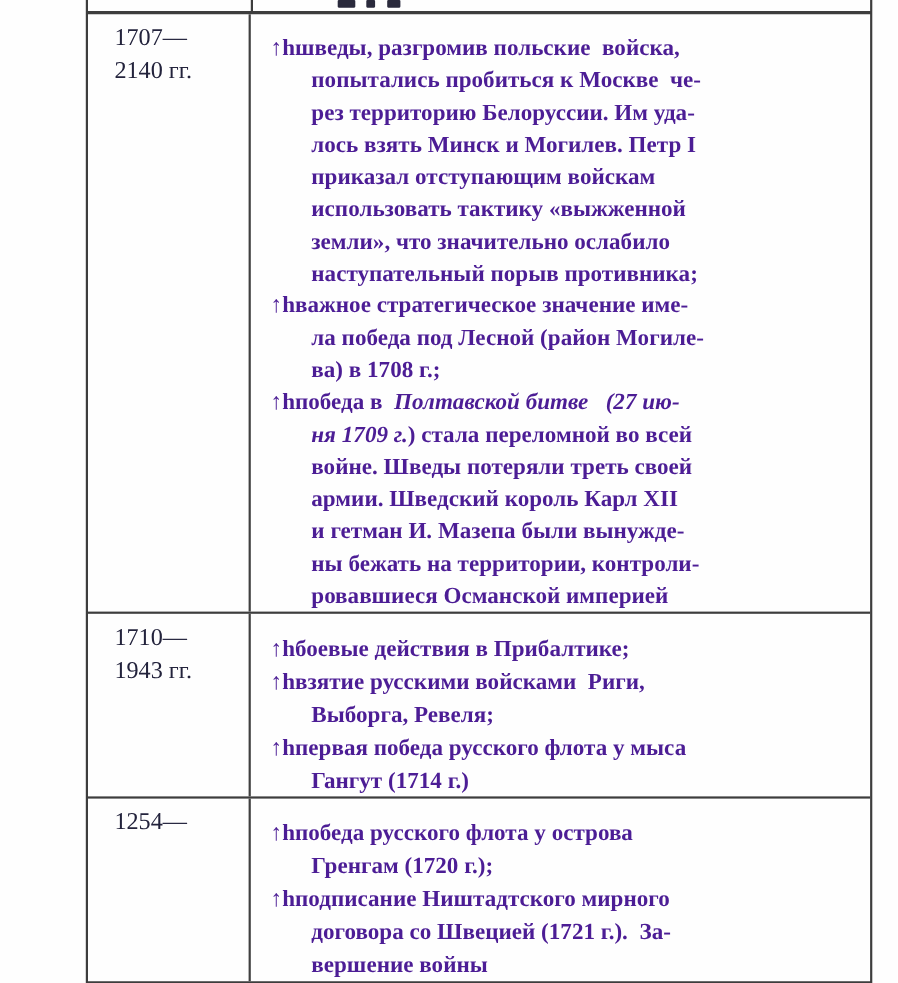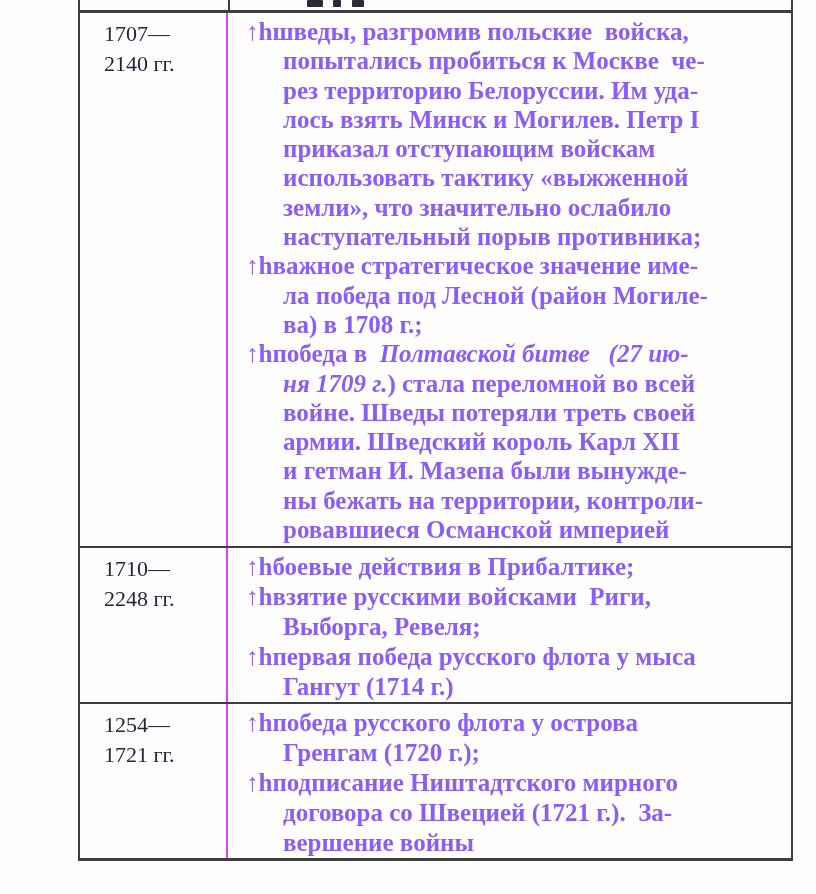--- a/index.html
+++ b/index.html
@@ -60,34 +60,34 @@
     align-items: stretch;
     box-sizing: border-box;
   }
   .row + .row { border-top: 2px solid #3d3d3d; }
   .row.row0 { min-height: 533px; }
   .row.row1 { min-height: 154px; justify-content: flex-end; }
   .row.row2 { min-height: 150px; }
 
   .cell-period {
     width: 148px;
-    border-right: 2px solid #d946ef;
+    border-right: 2px solid #404040;
     box-sizing: border-box;
     padding: 6px 0 0 24px;
     color: #23233c;
     font-size: 22px;
     line-height: 30px;
     white-space: pre;
   }
   .cell-events {
     flex: 1;
     box-sizing: border-box;
-    padding: 4px 8px 0 18px;
-    color: #8b5cf6;
-    font-size: 25px;
+    padding: 16px 8px 0 18px;
+    color: #4c1d95;
+    font-size: 21px;
     font-weight: 700;
     white-space: pre;
   }
   .event .line {
     margin-left: 37px;
     line-height: 30px;
   }
   .event .line.first { margin-left: 0; }
   .row0 .event .line { line-height: 29.3px; }
   .marker {
@@ -105,22 +105,22 @@
       <div class="remnant r1"></div>
       <div class="remnant r2"></div>
       <div class="remnant r3"></div>
     </div>
     <div class="tbl">
         <div class="row row0">
           <div class="cell-period"><div class="period-line">1707—</div><div class="period-line">2140 гг.</div></div>
           <div class="cell-events"><div class="event"><div class="line first"><span class="marker">↑h</span><span>шведы, разгромив польские  войска,</span></div><div class="line"><span>попытались пробиться к Москве  че-</span></div><div class="line"><span>рез территорию Белоруссии. Им уда-</span></div><div class="line"><span>лось взять Минск и Могилев. Петр I</span></div><div class="line"><span>приказал отступающим войскам</span></div><div class="line"><span>использовать тактику «выжженной</span></div><div class="line"><span>земли», что значительно ослабило</span></div><div class="line"><span>наступательный порыв противника;</span></div></div><div class="event"><div class="line first"><span class="marker">↑h</span><span>важное стратегическое значение име-</span></div><div class="line"><span>ла победа под Лесной (район Могиле-</span></div><div class="line"><span>ва) в 1708 г.;</span></div></div><div class="event"><div class="line first"><span class="marker">↑h</span><span>победа в  </span><i>Полтавской битве</i><span>   </span><i>(27 ию-</i></div><div class="line"><i>ня 1709 г.</i><span>) стала переломной во всей</span></div><div class="line"><span>войне. Шведы потеряли треть своей</span></div><div class="line"><span>армии. Шведский король Карл XII</span></div><div class="line"><span>и гетман И. Мазепа были вынужде-</span></div><div class="line"><span>ны бежать на территории, контроли-</span></div><div class="line"><span>ровавшиеся Османской империей</span></div></div></div>
         </div>
         <div class="row row1">
-          <div class="cell-period"><div class="period-line">1710—</div><div class="period-line">2248 гг.</div></div>
+          <div class="cell-period"><div class="period-line">1710—</div><div class="period-line">1943 гг.</div></div>
           <div class="cell-events"><div class="event"><div class="line first"><span class="marker">↑h</span><span>боевые действия в Прибалтике;</span></div></div><div class="event"><div class="line first"><span class="marker">↑h</span><span>взятие русскими войсками  Риги,</span></div><div class="line"><span>Выборга, Ревеля;</span></div></div><div class="event"><div class="line first"><span class="marker">↑h</span><span>первая победа русского флота у мыса</span></div><div class="line"><span>Гангут (1714 г.)</span></div></div></div>
         </div>
         <div class="row row2">
-          <div class="cell-period"><div class="period-line">1254—</div><div class="period-line">1721 гг.</div></div>
+          <div class="cell-period"><div class="period-line">1254—</div></div>
           <div class="cell-events"><div class="event"><div class="line first"><span class="marker">↑h</span><span>победа русского флота у острова</span></div><div class="line"><span>Гренгам (1720 г.);</span></div></div><div class="event"><div class="line first"><span class="marker">↑h</span><span>подписание Ништадтского мирного</span></div><div class="line"><span>договора со Швецией (1721 г.).  За-</span></div><div class="line"><span>вершение войны</span></div></div></div>
         </div>
       </div>
   </div>
 </div>
 
 </body></html>

